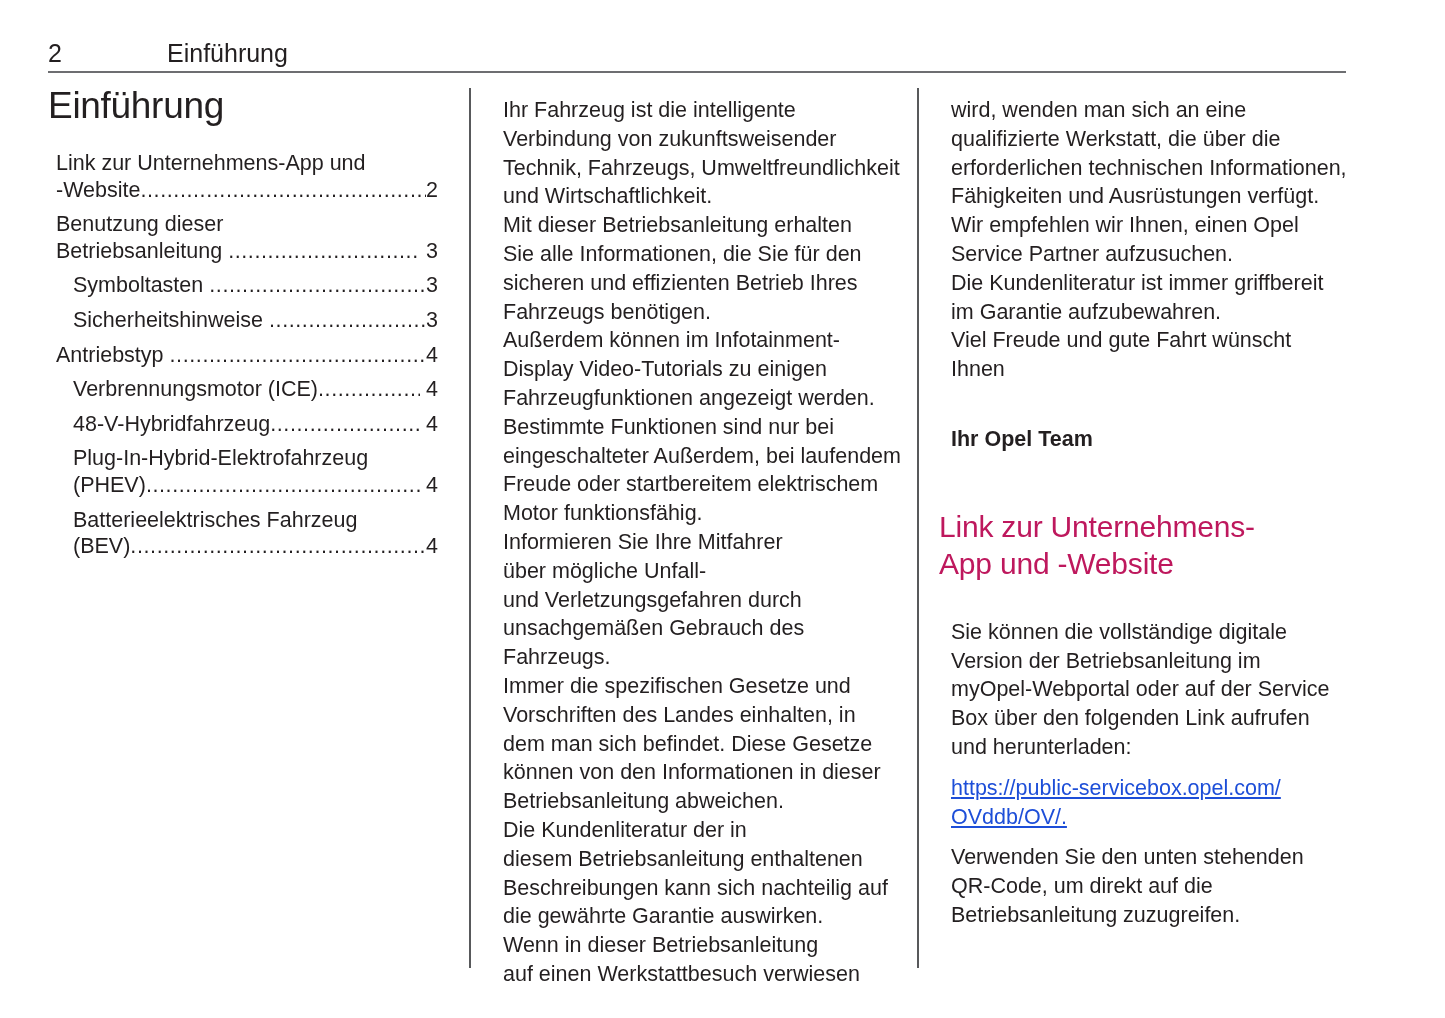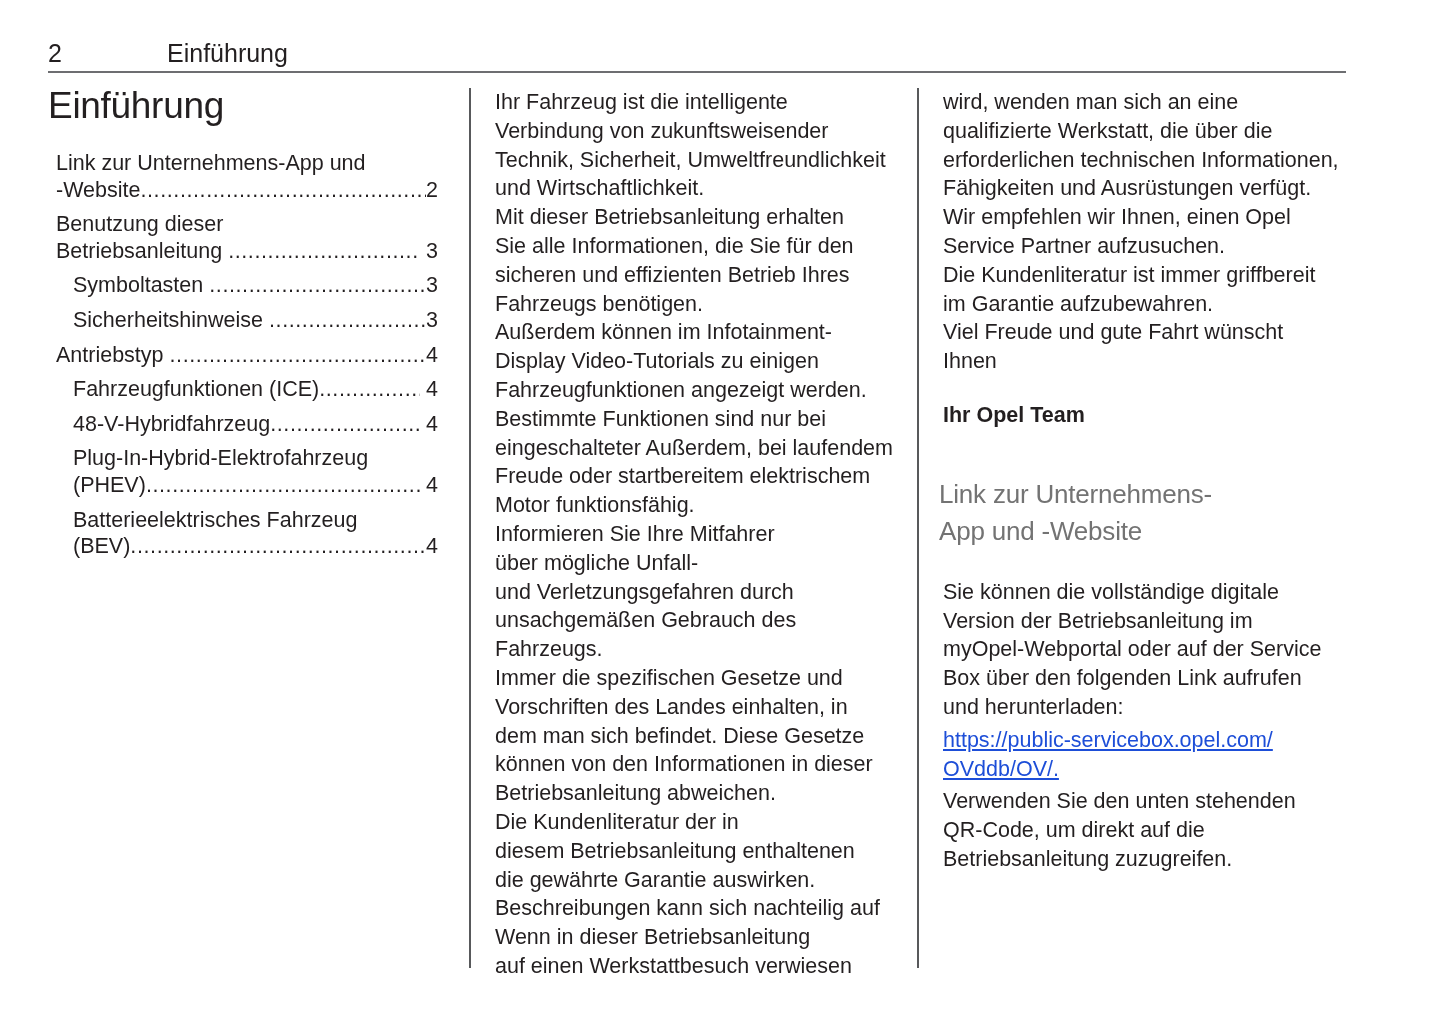--- a/index.html
+++ b/index.html
@@ -131,21 +131,21 @@
   }
   .toc-wrap-first {
     display: block;
   }
 
   
   .body-text {
     font-size: 21.5px;
     line-height: 28.8px;
     color: #231f20;
-    margin: 4px;
+    margin: 12px;
   }
   .body-text .ln {
     display: block;
     white-space: pre;
   }
   .body-text .ln.bold {
     font-weight: bold;
   }
   .spacer-sm { height: 17px; }
 
@@ -153,27 +153,27 @@
     display: block;
     white-space: pre;
     text-decoration: underline;
     text-underline-offset: 2px;
     color: #1d4ed8;
     cursor: pointer;
   }
 
   
   .section-heading {
-    font-size: 26px;
+    font-size: 30px;
     line-height: 37px;
     font-weight: normal;
     margin: 0;
     padding: 0;
     letter-spacing: -0.2px;
-    color: #737373;
+    color: #be185d;
   }
   .section-heading .ln { display: block; white-space: pre; }
   .gap-before-heading { height: 42px; }
   .gap-after-heading  { height: 24px; }
 </style>
 </head>
 <body>
 
 <div class="page">
 
@@ -221,21 +221,21 @@
         </div>
         <div class="toc-entry">
           <span class="toc-line">
             <span class="toc-label">Antriebstyp </span>
             <span class="toc-dots">..........................................................................................</span>
             <span class="toc-page">4</span>
           </span>
         </div>
         <div class="toc-entry level-2">
           <span class="toc-line">
-            <span class="toc-label">Fahrzeugfunktionen (ICE)</span>
+            <span class="toc-label">Verbrennungsmotor (ICE)</span>
             <span class="toc-dots">..........................................................................................</span>
             <span class="toc-page"> 4</span>
           </span>
         </div>
         <div class="toc-entry level-2">
           <span class="toc-line">
             <span class="toc-label">48-V-Hybridfahrzeug</span>
             <span class="toc-dots">..........................................................................................</span>
             <span class="toc-page"> 4</span>
           </span>
@@ -256,21 +256,21 @@
             <span class="toc-page">4</span>
           </span>
         </div>
       </div>
   </div>
 
   <div class="col col-2">
     <div class="body-text" id="col2-root">
         <span class="ln">Ihr Fahrzeug ist die intelligente</span>
         <span class="ln">Verbindung von zukunftsweisender</span>
-        <span class="ln">Technik, Sicherheit, Umweltfreundlichkeit</span>
+        <span class="ln">Technik, Fahrzeugs, Umweltfreundlichkeit</span>
         <span class="ln">und Wirtschaftlichkeit.</span>
         <span class="ln">Mit dieser Betriebsanleitung erhalten</span>
         <span class="ln">Sie alle Informationen, die Sie für den</span>
         <span class="ln">sicheren und effizienten Betrieb Ihres</span>
         <span class="ln">Fahrzeugs benötigen.</span>
         <span class="ln">Außerdem können im Infotainment-</span>
         <span class="ln">Display Video-Tutorials zu einigen</span>
         <span class="ln">Fahrzeugfunktionen angezeigt werden.</span>
         <span class="ln">Bestimmte Funktionen sind nur bei</span>
         <span class="ln">eingeschalteter Außerdem, bei laufendem</span>
@@ -281,22 +281,22 @@
         <span class="ln">und Verletzungsgefahren durch</span>
         <span class="ln">unsachgemäßen Gebrauch des</span>
         <span class="ln">Fahrzeugs.</span>
         <span class="ln">Immer die spezifischen Gesetze und</span>
         <span class="ln">Vorschriften des Landes einhalten, in</span>
         <span class="ln">dem man sich befindet. Diese Gesetze</span>
         <span class="ln">können von den Informationen in dieser</span>
         <span class="ln">Betriebsanleitung abweichen.</span>
         <span class="ln">Die Kundenliteratur der in</span>
         <span class="ln">diesem Betriebsanleitung enthaltenen</span>
+        <span class="ln">Beschreibungen kann sich nachteilig auf</span>
         <span class="ln">die gewährte Garantie auswirken.</span>
-        <span class="ln">Beschreibungen kann sich nachteilig auf</span>
         <span class="ln">Wenn in dieser Betriebsanleitung</span>
         <span class="ln">auf einen Werkstattbesuch verwiesen</span>
       </div>
   </div>
 
   <div class="col col-3">
     <div class="body-text" id="col3-top">
         <span class="ln">wird, wenden man sich an eine</span>
         <span class="ln">qualifizierte Werkstatt, die über die</span>
         <span class="ln">erforderlichen technischen Informationen,</span>

